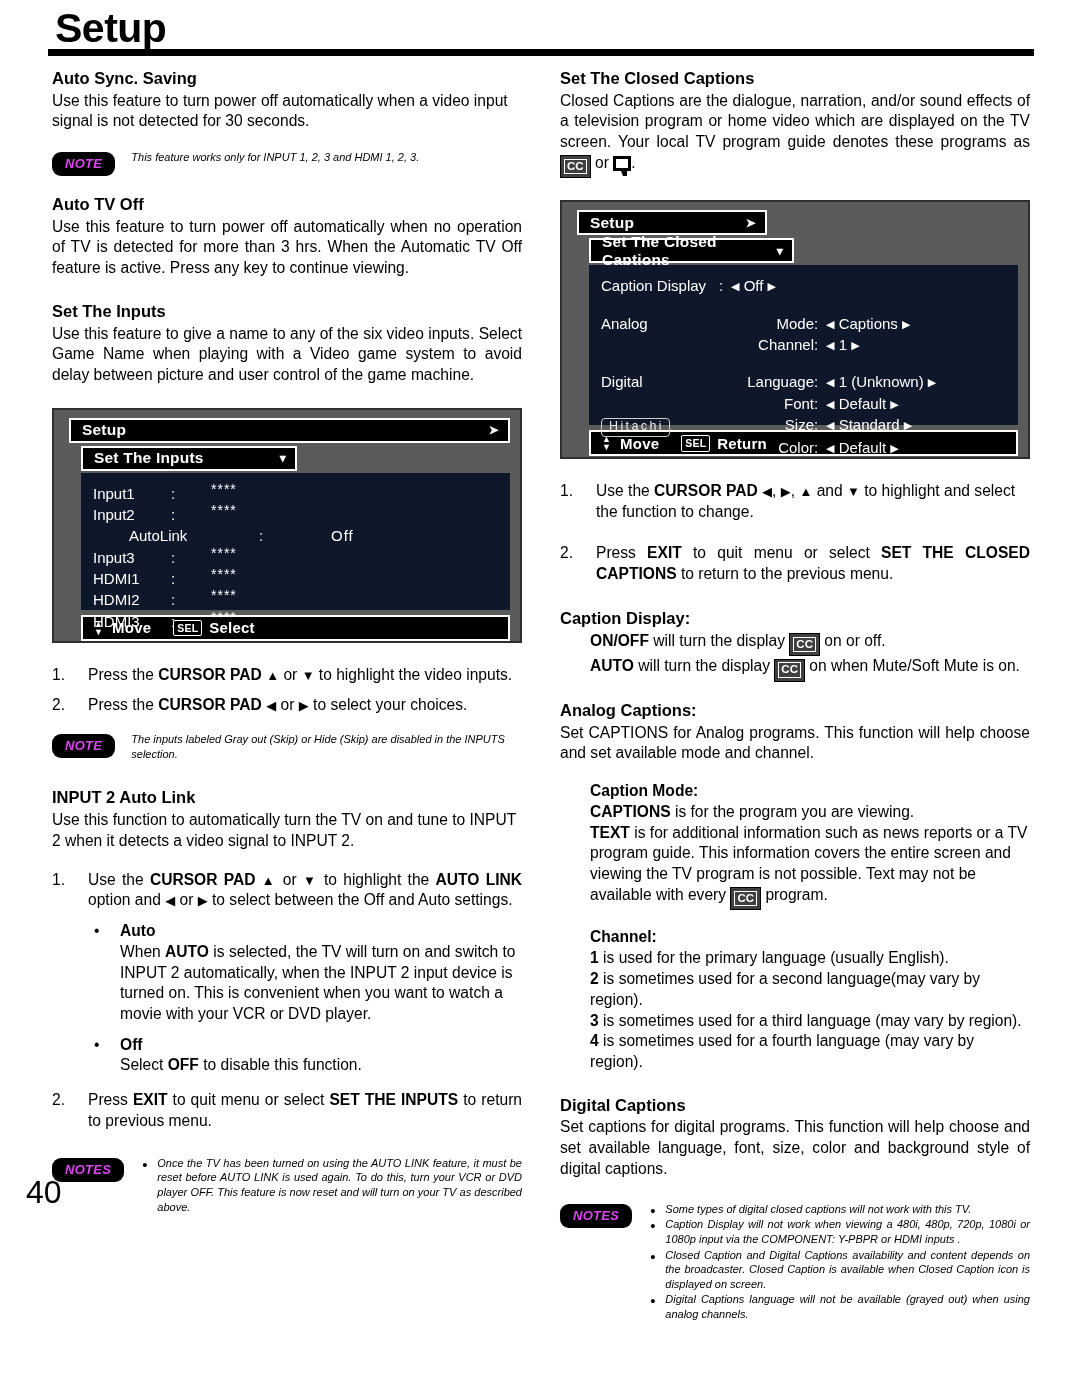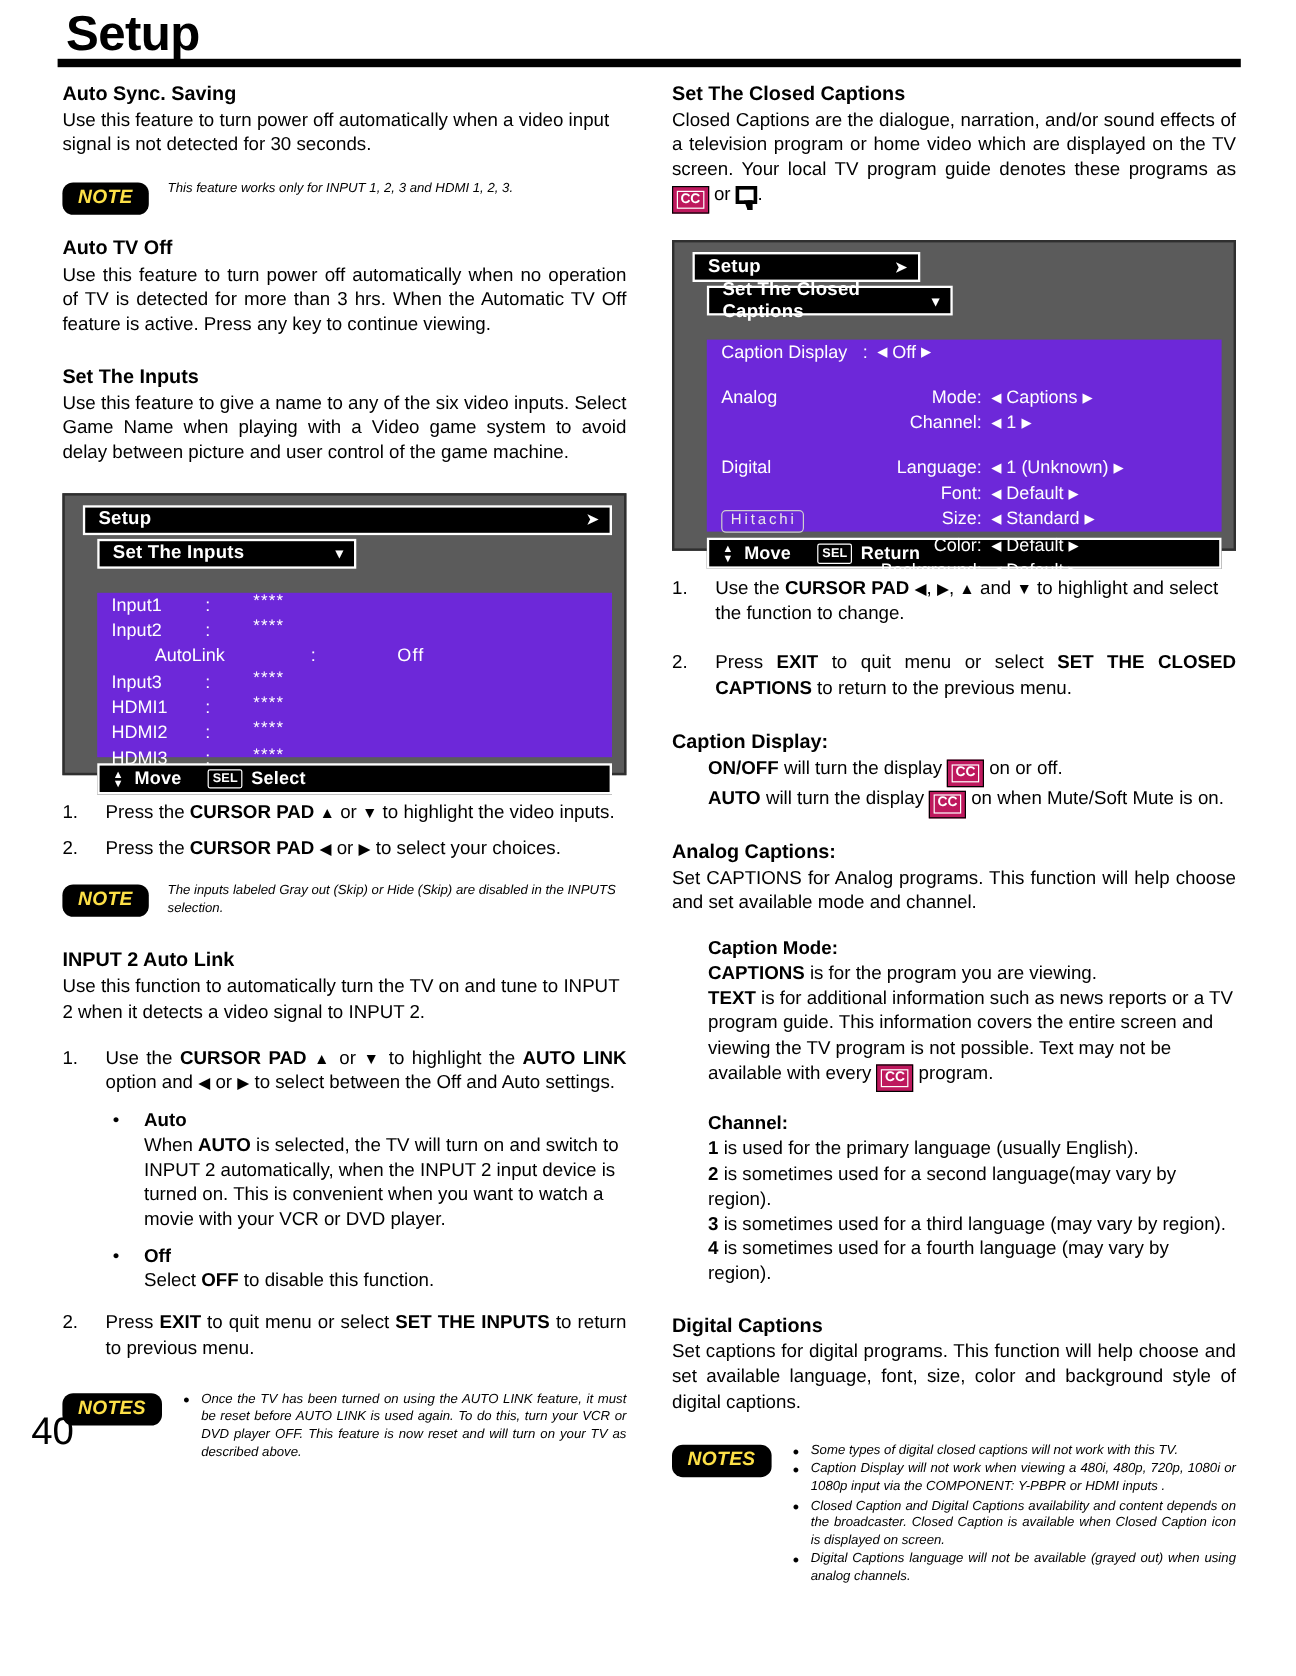--- a/index.html
+++ b/index.html
@@ -69,22 +69,22 @@
 
   
   .note-row {
     display: flex;
     align-items: flex-start;
     gap: 16px;
   }
   .note-badge {
     flex: 0 0 auto;
     background: #000;
-    color: #fde047;
-    font-size: 16px;
+    color: #d946ef;
+    font-size: 13px;
     font-weight: bold;
     font-style: italic;
     border-radius: 9px;
     padding: 5px 13px 6px 13px;
     line-height: 1;
     letter-spacing: 0.3px;
     margin-top: 2px;
   }
   .note-text {
     font-size: 11px;
@@ -149,21 +149,21 @@
   .lines {
     font-size: 15.6px;
     line-height: 1.33;
   }
 
   b, strong { font-weight: bold; }
 
   
   .cc-icon {
     display: inline-block;
-    background: #be185d;
+    background: #404040;
     color: #fff;
     font-size: 11.5px;
     font-weight: bold;
     line-height: 1;
     padding: 2.5px 3px 3px 3px;
     border: 1.6px solid #000;
     vertical-align: -2px;
     letter-spacing: 0px;
     font-style: normal;
   }
@@ -219,24 +219,24 @@
     font-size: 15.5px;
   }
   .osd-title2 {
     height: 25px;
     padding: 0 9px 0 11px;
     margin-left: 17px;
     margin-top: 3px;
     font-size: 15.5px;
   }
   .osd-content {
-    background: #6d28d9;
+    background: #0f172a;
     margin-left: 17px;
-    margin-top: 20px;
-    padding: 0 12px 12px 12px;
+    margin-top: 2px;
+    padding: 10px 12px 12px 12px;
     box-sizing: border-box;
     position: relative;
   }
   .osd-footer {
     height: 26px;
     margin-left: 17px;
     margin-top: 5px;
     padding: 0 9px 0 11px;
     font-size: 15px;
   }

